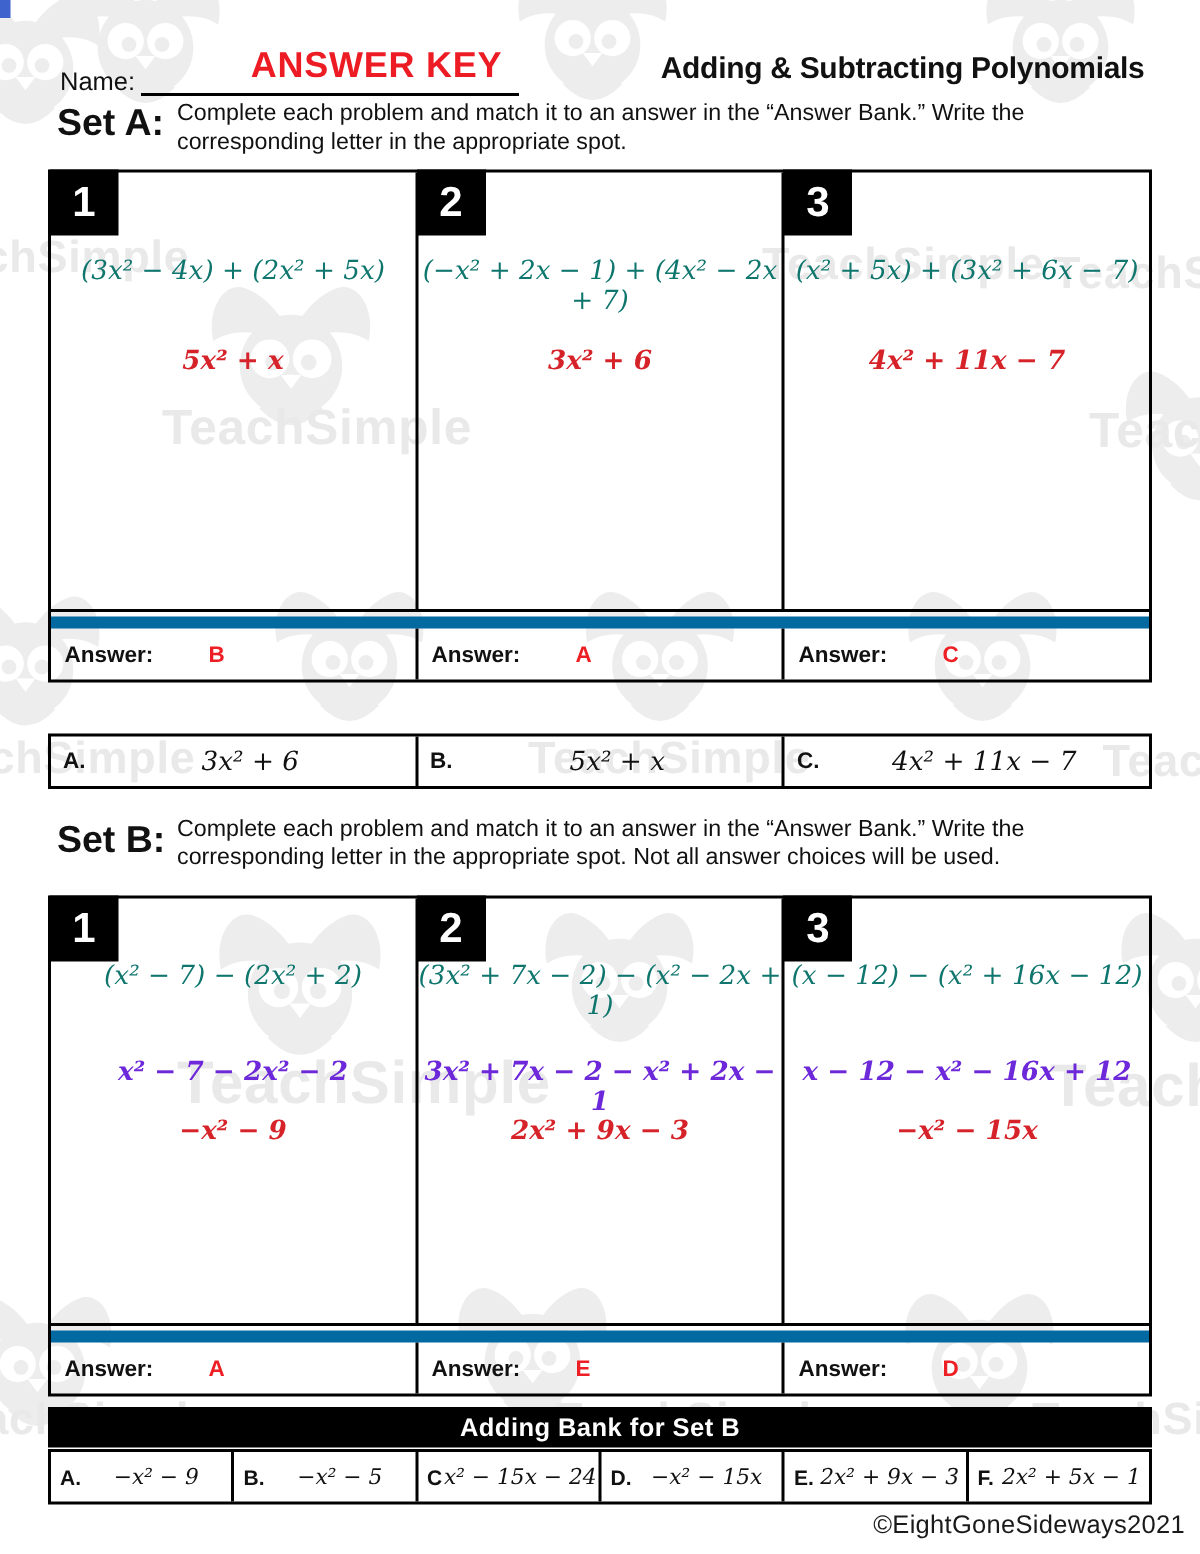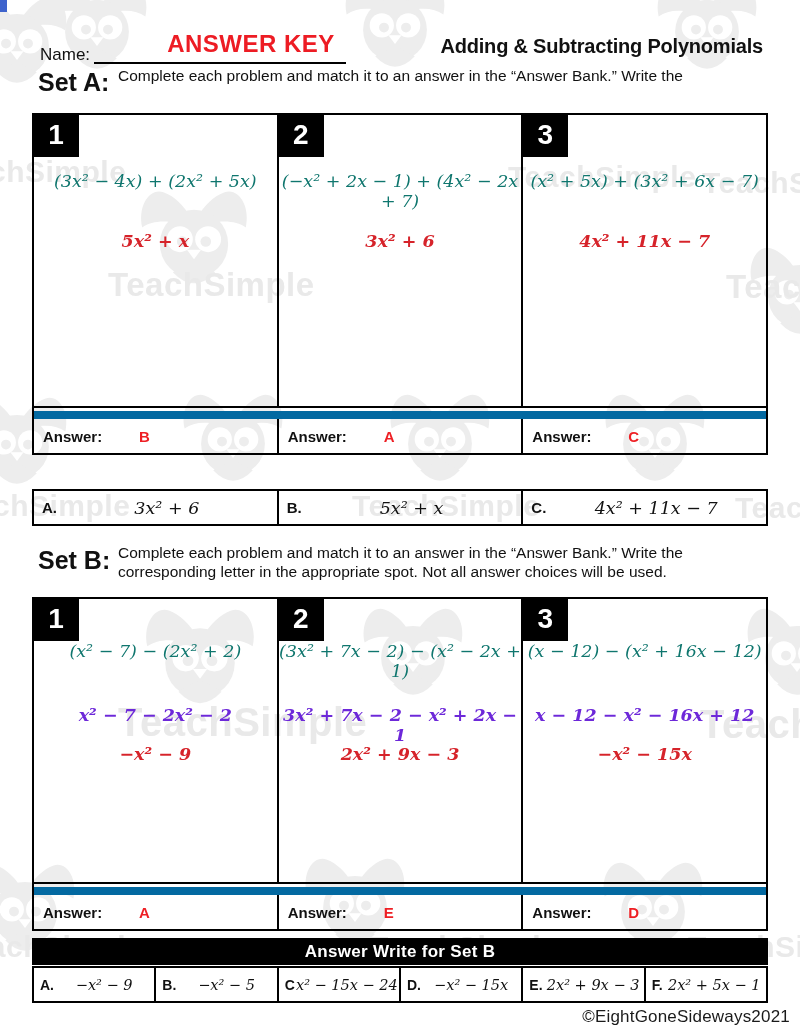--- a/index.html
+++ b/index.html
@@ -161,20 +161,21 @@
   <div class="corner-artifact"></div>
 
   <span class="name-label">Name:</span>
   <div class="name-line"></div>
   <div class="answer-key">ANSWER KEY</div>
   <div class="page-title">Adding &amp; Subtracting Polynomials</div>
 
   <div class="set-label" id="setA-label">Set A:</div>
   <div class="instr" id="setA-instr">
     <div>Complete each problem and match it to an answer in the “Answer Bank.” Write the</div>
+    <div>corresponding letter in the appropriate spot.</div>
   </div>
 
   <div class="ptable" id="tableA">
     <div class="prow">
       <div class="pcell">
         <div class="badge">1</div>
         <div class="expr math">(3x² − 4x) + (2x² + 5x)</div>
         <div class="result math">5x² + x</div>
       </div>
       <div class="pcell">
@@ -255,21 +256,21 @@
         <span class="alabel">Answer:</span>
         <span class="aletter">E</span>
       </div>
       <div class="acell">
         <span class="alabel">Answer:</span>
         <span class="aletter">D</span>
       </div>
     </div>
   </div>
 
-  <div class="bar" id="barB">Answer Write for Set B</div>
+  <div class="bar" id="barB">Adding Bank for Set B</div>
   <div class="bankrow" id="bankB">
     <div class="bankcell">
       <span class="bletter">A.</span>
       <span class="bval math">−x² − 9</span>
     </div>
     <div class="bankcell">
       <span class="bletter">B.</span>
       <span class="bval math">−x² − 5</span>
     </div>
     <div class="bankcell">

